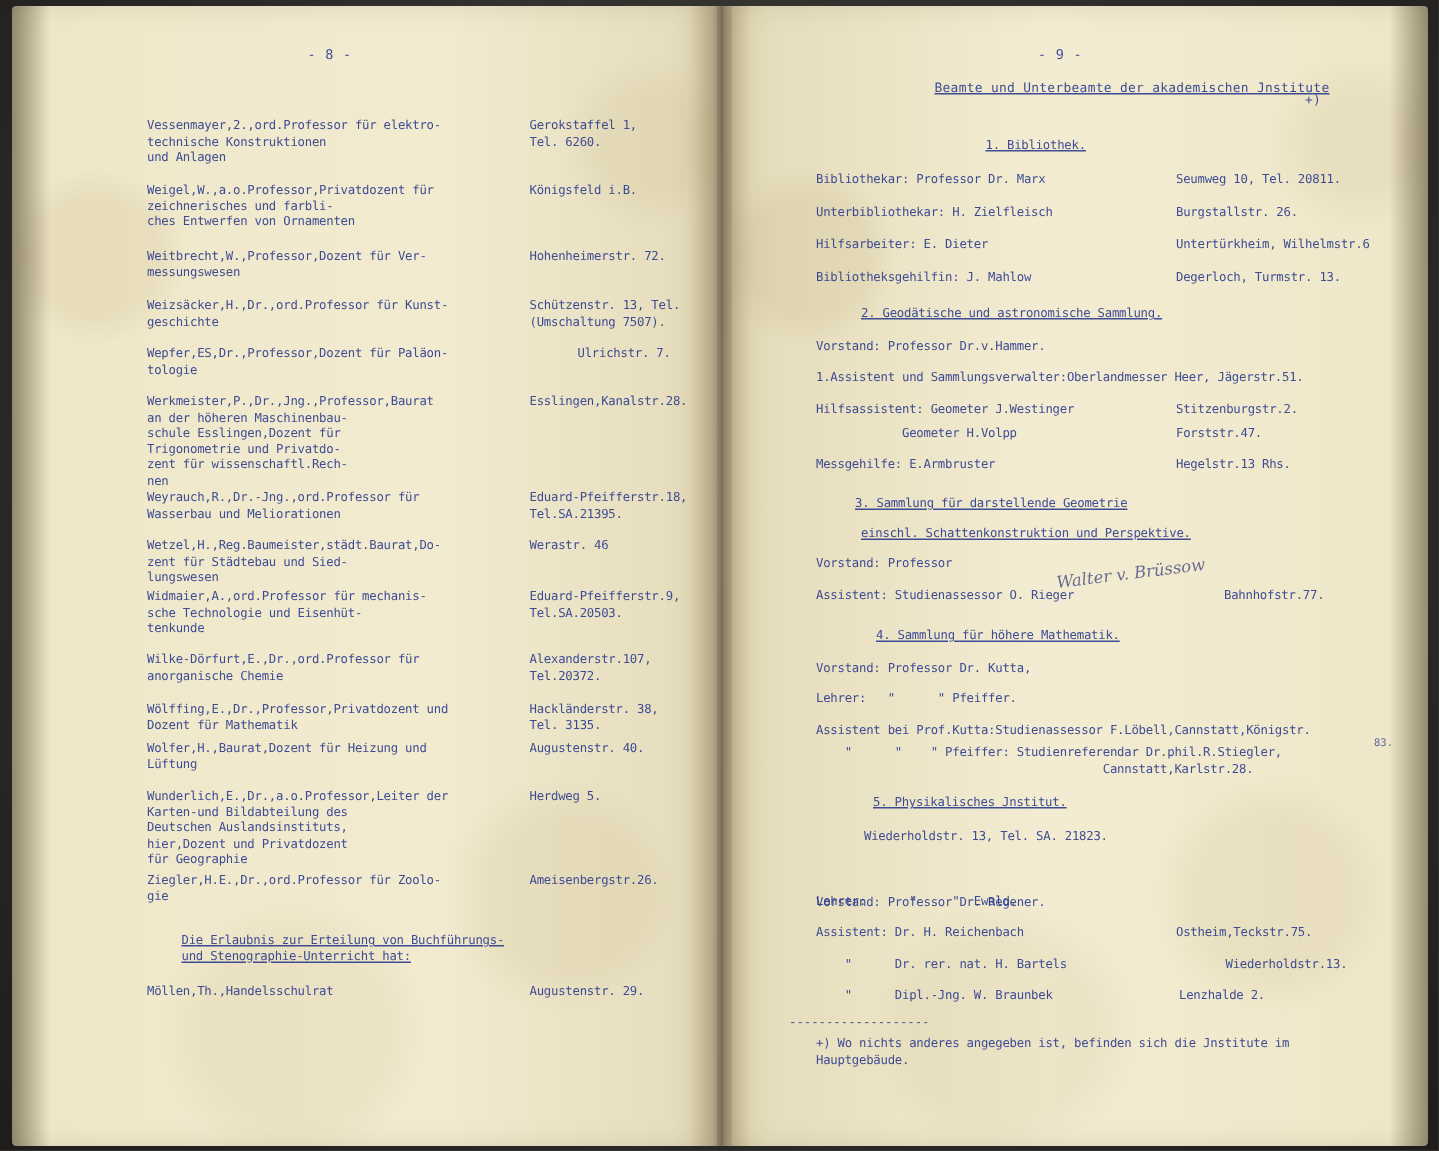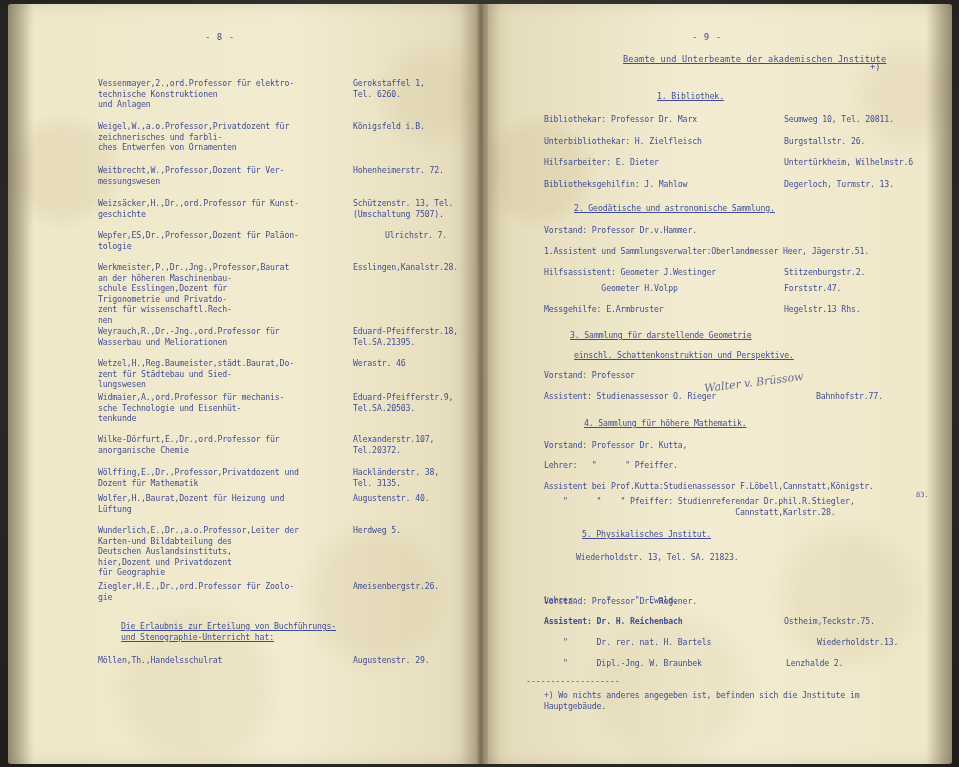--- a/index.html
+++ b/index.html
@@ -270,21 +270,21 @@
       <div class="txt" style="left:62px; top:456px;">Lehrer:   "      " Pfeiffer.</div>
       <div class="txt" style="left:62px; top:477px;">Assistent bei Prof.Kutta:Studienassessor F.Löbell,Cannstatt,Königstr.</div>
       <div class="txt" style="left:62px; top:492px;">    "      "    " Pfeiffer: Studienreferendar Dr.phil.R.Stiegler,</div>
       <div class="txt" style="left:62px; top:503px;">                                        Cannstatt,Karlstr.28.</div>
       <div class="smallnum" style="left:434px; top:487px;">83.</div>
 
       <div class="txt u" style="left:100px; top:525px;">5. Physikalisches Jnstitut.</div>
       <div class="txt" style="left:94px; top:548px;">Wiederholdstr. 13, Tel. SA. 21823.</div>
       <div class="txt" style="left:62px; top:564px;margin-top:28px;">Vorstand: Professor Dr. Regener.</div>
       <div class="txt" style="left:62px; top:591px;">Lehrer:      "     "  Ewald.</div>
-      <div class="txt" style="left:62px; top:612px;font-weight:bold;">Assistent: Dr. H. Reichenbach</div>
+      <div class="txt" style="left:62px; top:612px;">Assistent: Dr. H. Reichenbach</div>
       <div class="txt" style="left:302px; top:612px;">Ostheim,Teckstr.75.</div>
       <div class="txt" style="left:62px; top:633px;">    "      Dr. rer. nat. H. Bartels</div>
       <div class="txt" style="left:302px; top:633px;padding-left:33px;">Wiederholdstr.13.</div>
       <div class="txt" style="left:62px; top:654px;">    "      Dipl.-Jng. W. Braunbek</div>
       <div class="txt" style="left:304px; top:654px;text-align:center;">Lenzhalde 2.</div>
 
       <div class="dashes" style="left:44px; top:672px;">-------------------</div>
       <div class="txt" style="left:62px; top:686px;">+) Wo nichts anderes angegeben ist, befinden sich die Jnstitute im
 Hauptgebäude.</div>
 

